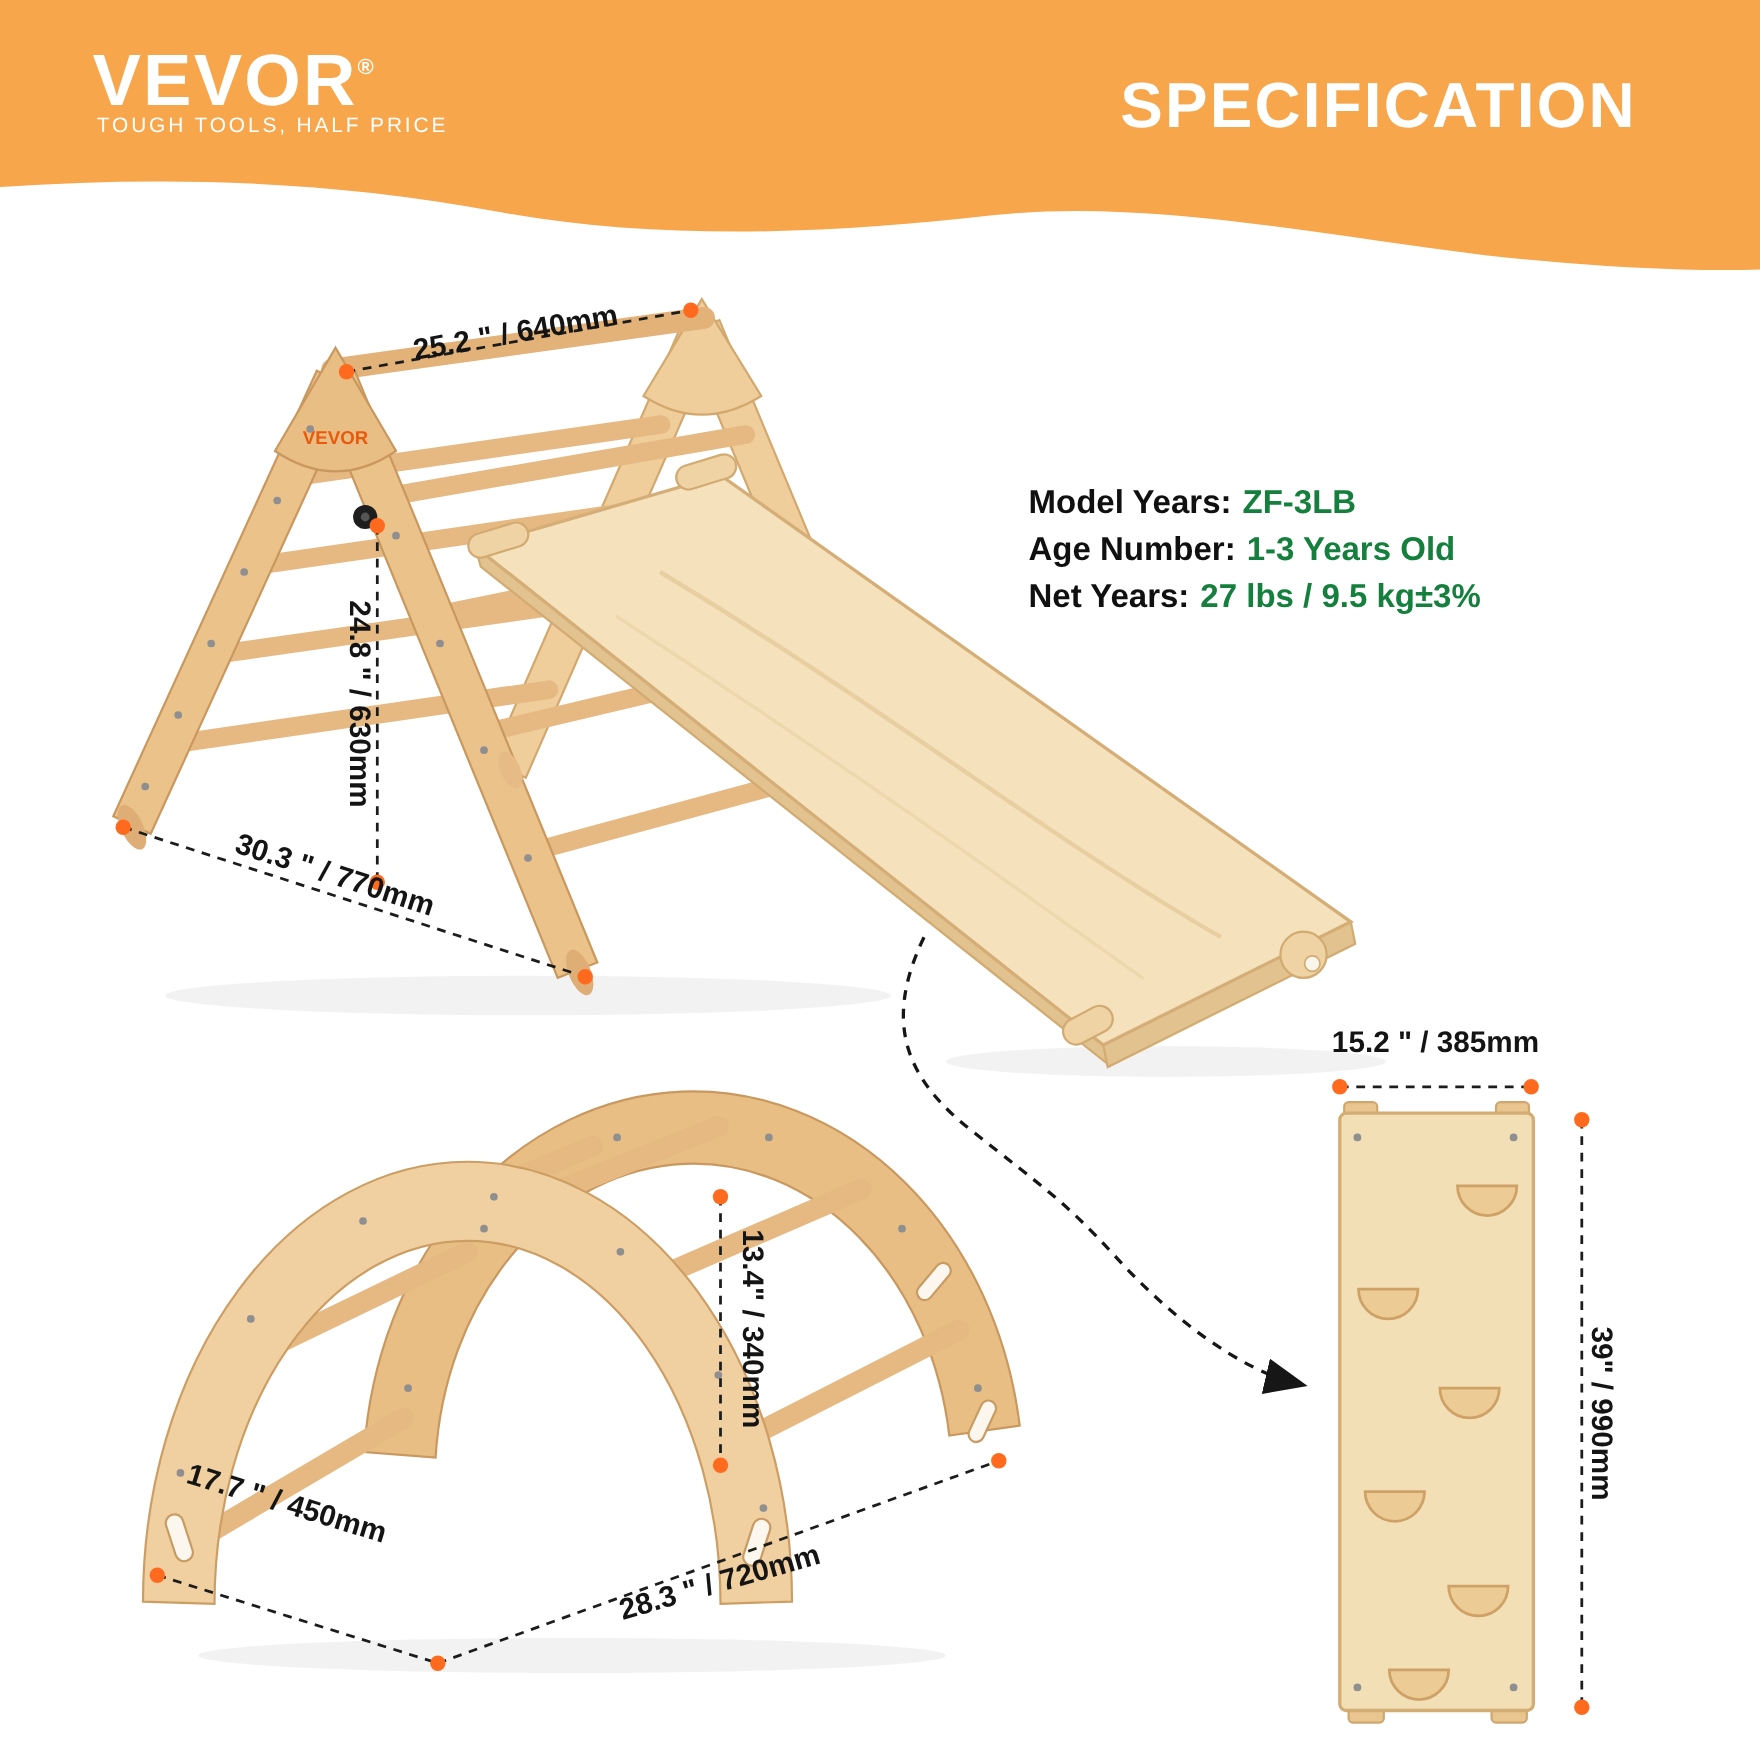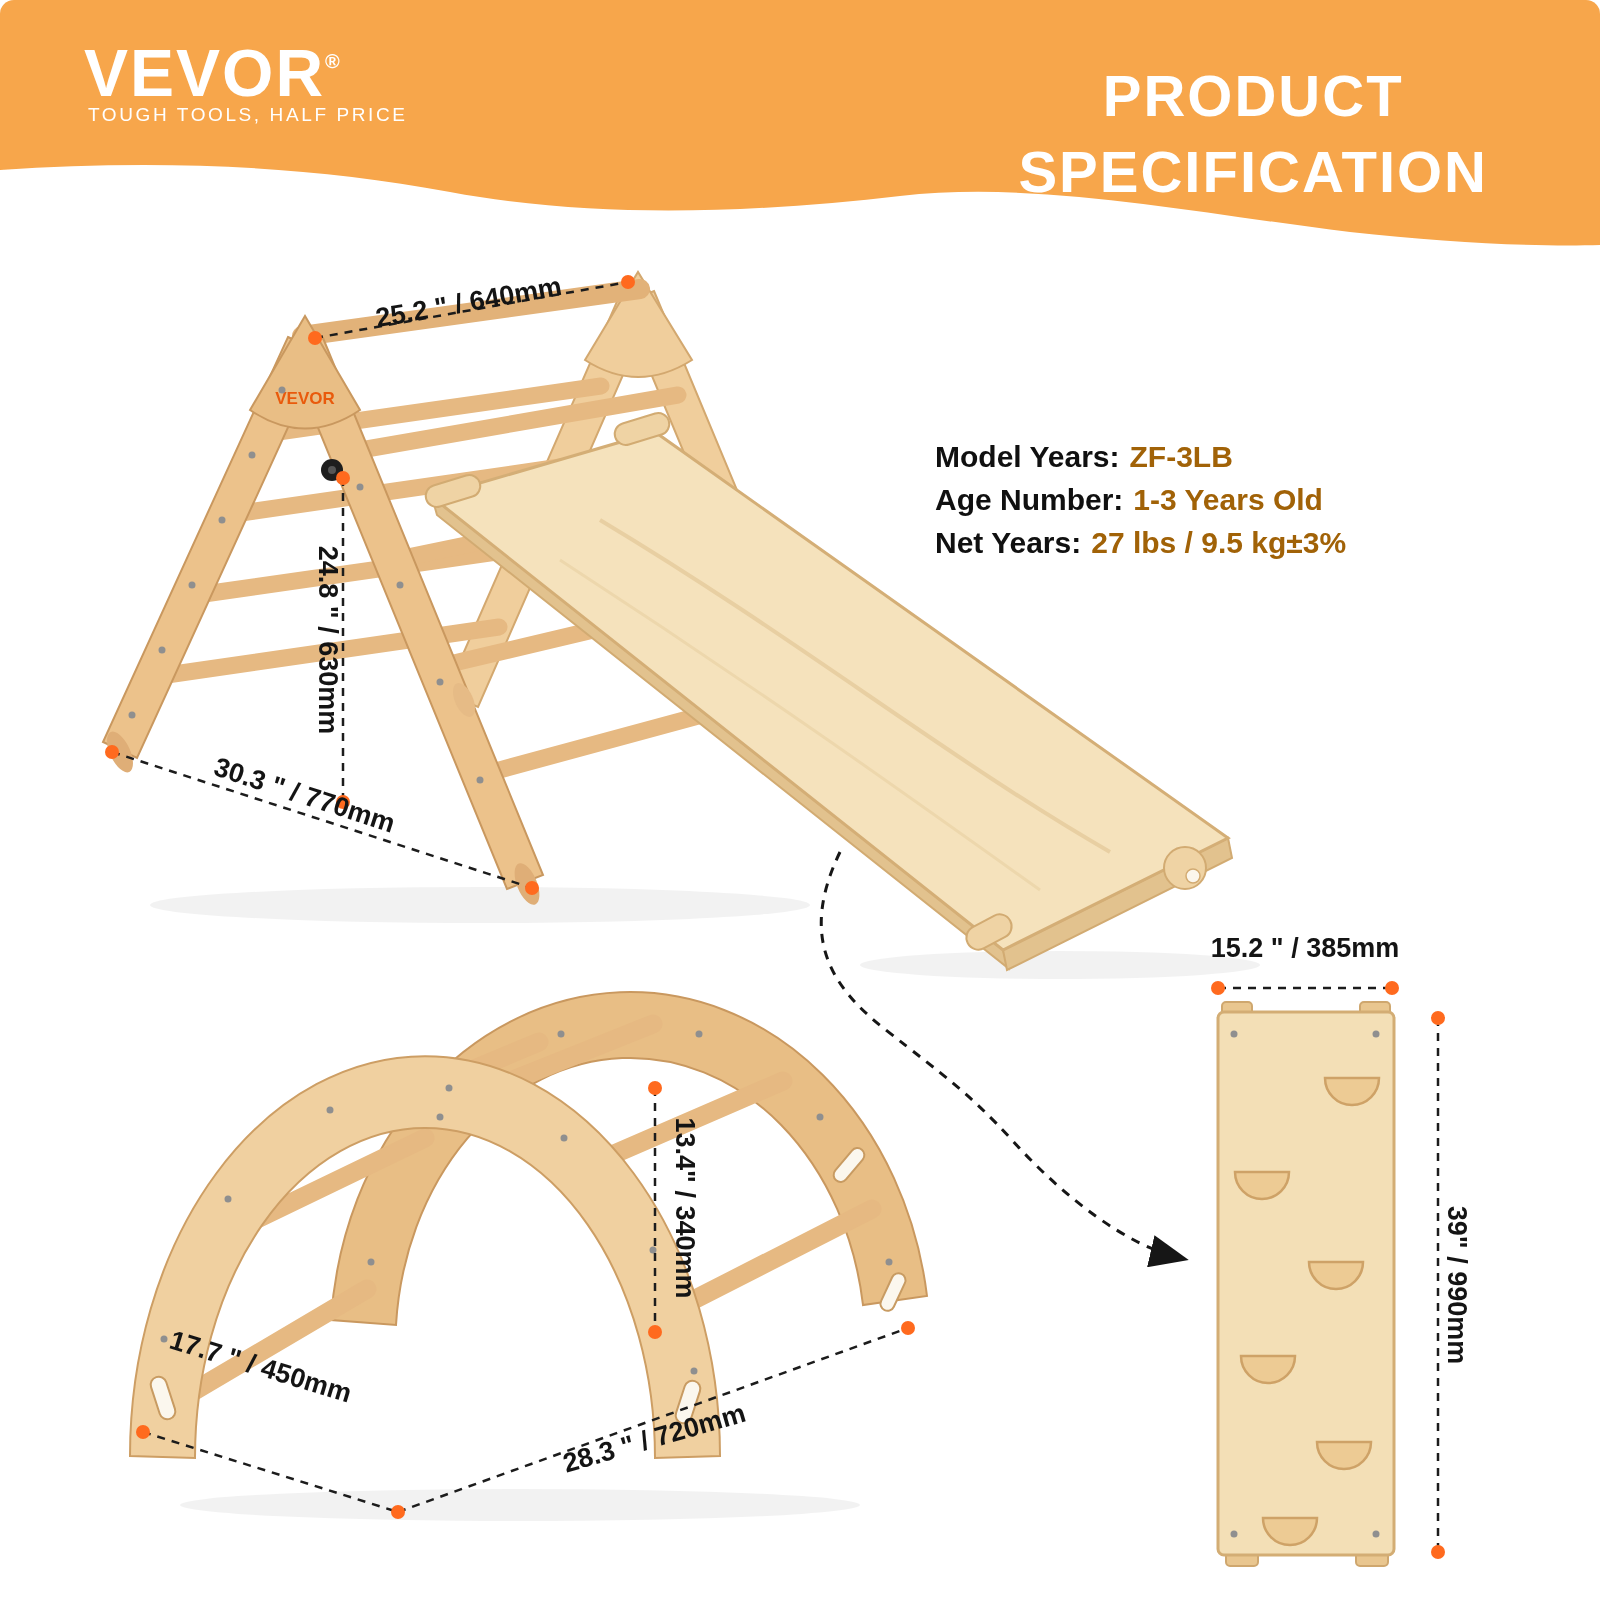--- a/index.html
+++ b/index.html
@@ -1,17 +1,17 @@
 <!DOCTYPE html>
 <html><head>
 <meta charset="utf-8">
 <style>
   html,body{margin:0;padding:0;background:#ffffff;}
   .stage{position:relative;width:1600px;height:1600px;background:#ffffff;overflow:hidden;
-         font-family:"Liberation Sans",sans-serif;border-radius:14px;}
+         font-family:"Liberation Sans",sans-serif;}
   svg{position:absolute;left:0;top:0;}
   
   .brand{position:absolute;left:84px;top:26px;color:#ffffff;font-weight:bold;
          font-size:66px;letter-spacing:2px;line-height:70px;}
   .brand .reg{font-size:20px;vertical-align:28px;font-weight:bold;}
   .tagline{position:absolute;left:88px;top:104px;color:#ffffff;font-weight:normal;
            font-size:19px;letter-spacing:2.6px;}
   .title{position:absolute;top:58px;right:112px;text-align:center;color:#ffffff;
          font-weight:bold;font-size:58px;letter-spacing:2px;line-height:76px;}
   
@@ -21,37 +21,36 @@
   .d-t-depth {left:295px; top:824px;  transform:rotate(18deg) translate(-50%,-50%);}
   .d-a-depth {left:252px; top:1394px; transform:rotate(17deg) translate(-50%,-50%);}
   .d-a-height{left:684px; top:1208px; transform:translate(-50%,-50%);writing-mode:vertical-rl;}
   .d-a-width {left:655px; top:1412px; transform:rotate(-16deg) translate(-50%,-50%);}
   .d-r-width {left:1305px;top:948px;  transform:translate(-50%,-50%);}
   .d-r-height{left:1456px;top:1285px; transform:translate(-50%,-50%);writing-mode:vertical-rl;}
   
   .specs{position:absolute;left:935px;top:440px;}
   .spec-line{font-size:30px;font-weight:bold;color:#101010;margin-bottom:9px;white-space:nowrap;}
   .spec-line .lbl{margin-right:10px;}
-  .spec-line .val{color:#a16207;}
+  .spec-line .val{color:#15803d;}
 </style>
 </head>
 <body>
 
 <div class="stage">
 
   <svg width="1600" height="270" viewBox="0 0 1600 270">
     <path d="M0,0 L0,170 C150,160 300,164 450,192 C600,220 760,212 900,196
              C1040,180 1200,214 1350,232 C1450,243 1540,247 1600,245 L1600,0 Z" fill="#F7A64B"></path>
     <path d="M0,0 L0,60 C400,20 1200,20 1600,60 L1600,0 Z" fill="#F9B express" opacity="0"></path>
   </svg>
 
   <div class="brand"><span>VEVOR</span><span class="reg">®</span></div>
   <div class="tagline">TOUGH TOOLS, HALF PRICE</div>
   <div class="title">
-    <div>PRODUCT</div>
     <div>SPECIFICATION</div>
   </div>
 
   <svg width="1600" height="1600" viewBox="0 0 1600 1600">
     <defs>
       <marker id="arrowhead" markerWidth="13" markerHeight="11" refX="10" refY="5.5" orient="auto">
         <path d="M0,0 L13,5.5 L0,11 Z" fill="#161616"></path>
       </marker>
     </defs>
 

